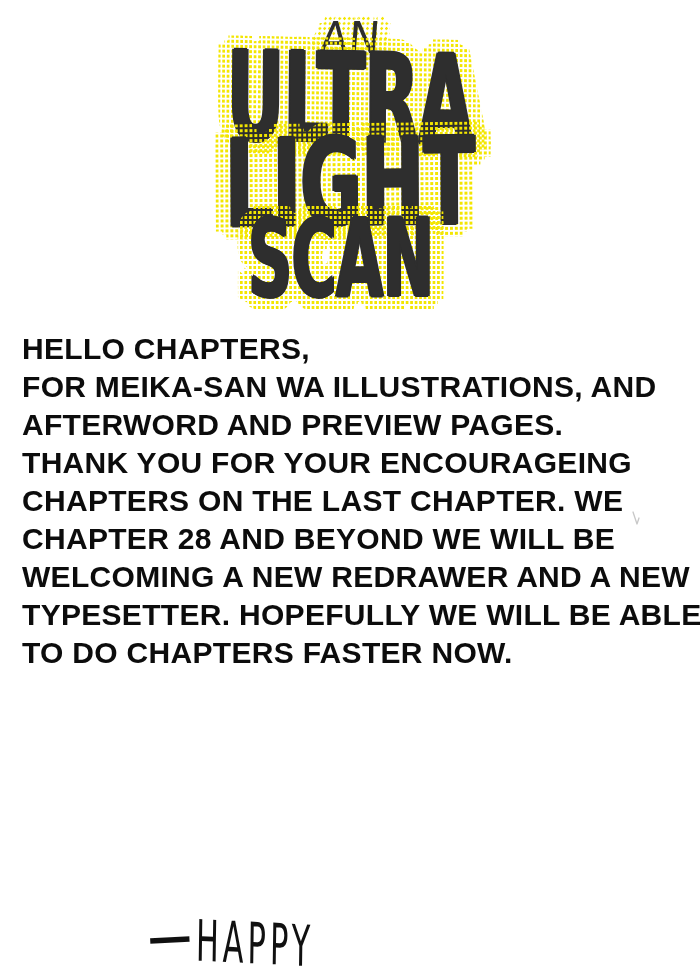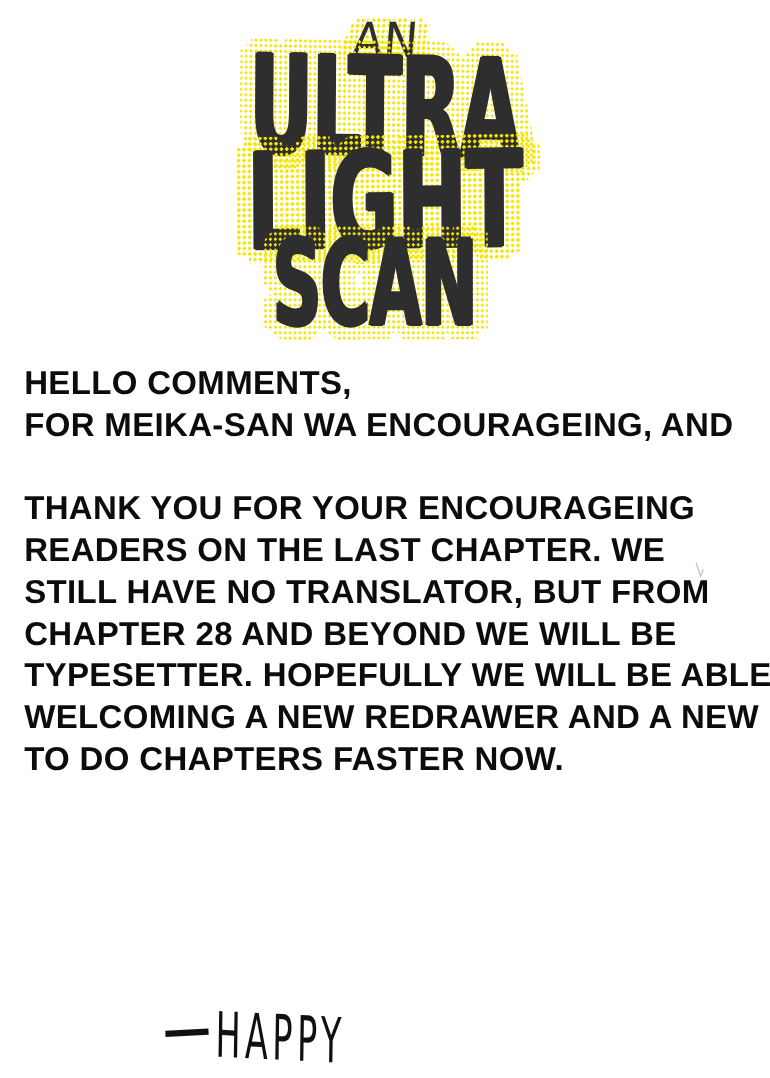--- a/index.html
+++ b/index.html
@@ -83,21 +83,21 @@
     left: 22px;
     top: 330px;
     width: 660px;
     color: #0c0c0c;
     font-family: "Liberation Sans", sans-serif;
     font-weight: 700;
     font-size: 30px;
     line-height: 38px;
     letter-spacing: 0.3px;
   }
-  .paragraph-2 { margin-top: 38px; }
+  .paragraph-2 { }
   .body-line { white-space: nowrap; }
 
   
   .signature {
     position: absolute;
     left: 148px;
     top: 910px;
     height: 62px;
     display: flex;
     align-items: center;
@@ -151,30 +151,30 @@
       <span class="ink">LIGHT</span>
     </div>
     <div class="t-line t-big" style="top:205px; font-size:108px; --sx:0.56; --tx:-9px;">
       <span class="halo">SCAN</span>
       <span class="ink">SCAN</span>
     </div>
   </div>
 
   <div class="body-text">
     <div class="paragraph-1">
-      <div class="body-line">HELLO COMMENTS,</div>
-      <div class="body-line">FOR MEIKA-SAN WA ENCOURAGEING, AND</div>
+      <div class="body-line">HELLO CHAPTERS,</div>
+      <div class="body-line">FOR MEIKA-SAN WA ILLUSTRATIONS, AND</div>
+      <div class="body-line">AFTERWORD AND PREVIEW PAGES.</div>
     </div>
     <div class="paragraph-2">
       <div class="body-line">THANK YOU FOR YOUR ENCOURAGEING</div>
-      <div class="body-line">READERS ON THE LAST CHAPTER. WE</div>
-      <div class="body-line">STILL HAVE NO TRANSLATOR, BUT FROM</div>
+      <div class="body-line">CHAPTERS ON THE LAST CHAPTER. WE</div>
       <div class="body-line">CHAPTER 28 AND BEYOND WE WILL BE</div>
+      <div class="body-line">WELCOMING A NEW REDRAWER AND A NEW</div>
       <div class="body-line">TYPESETTER. HOPEFULLY WE WILL BE ABLE</div>
-      <div class="body-line">WELCOMING A NEW REDRAWER AND A NEW</div>
       <div class="body-line">TO DO CHAPTERS FASTER NOW.</div>
     </div>
   </div>
 
   <div class="signature">
     <span class="sig-dash">—</span>
     <span class="sig-name">HAPPY</span>
   </div>
 
   <svg class="scan-artifact" viewBox="0 0 10 16">

